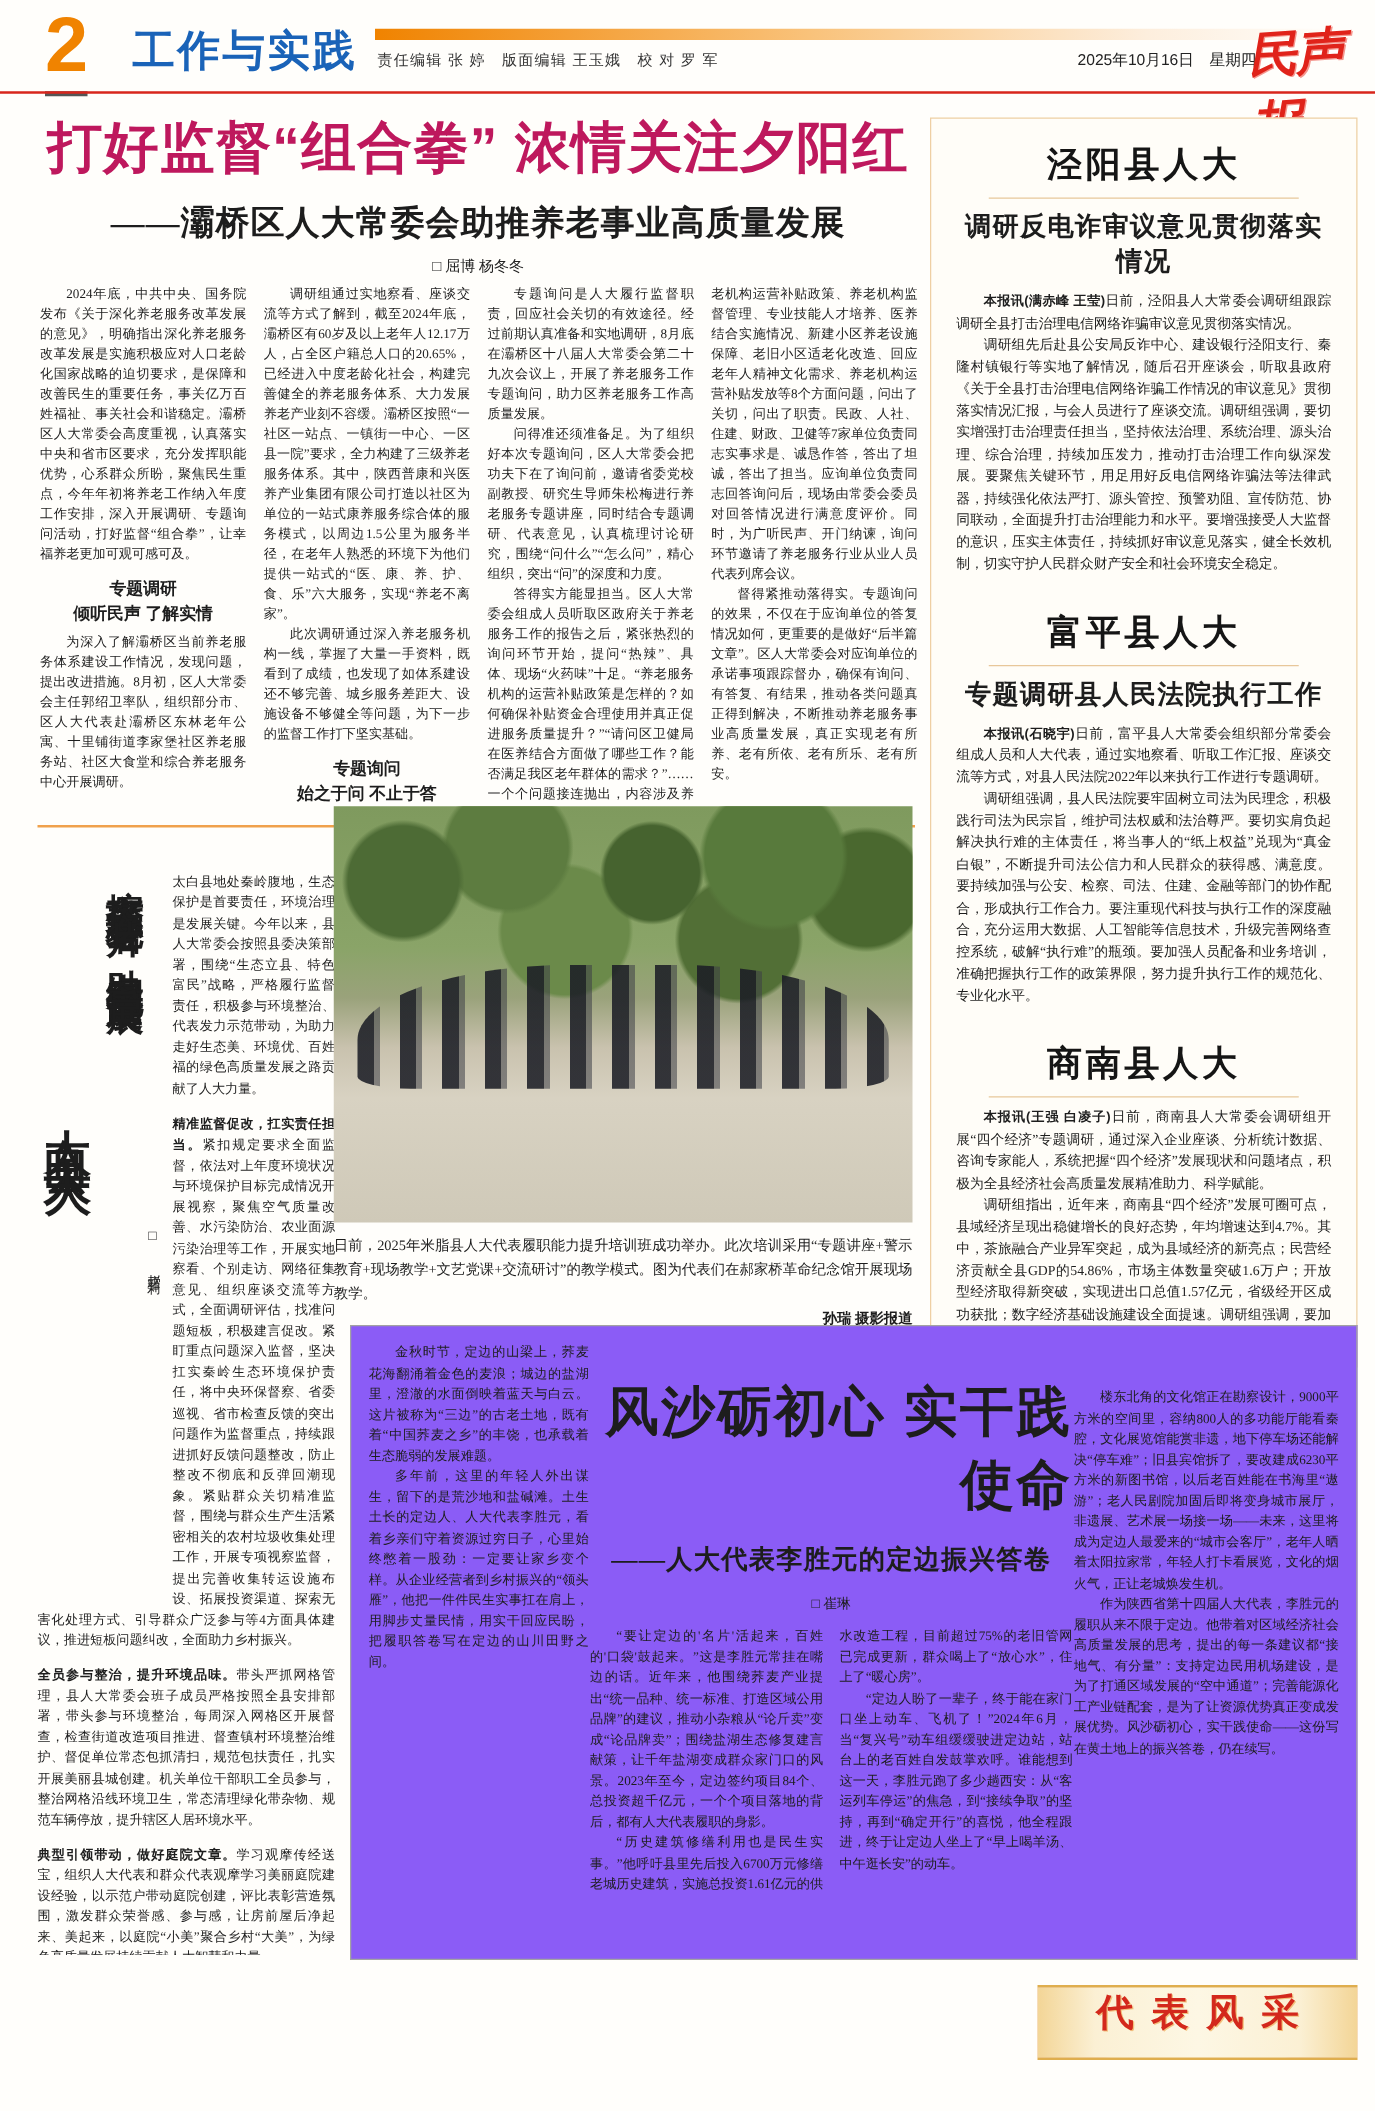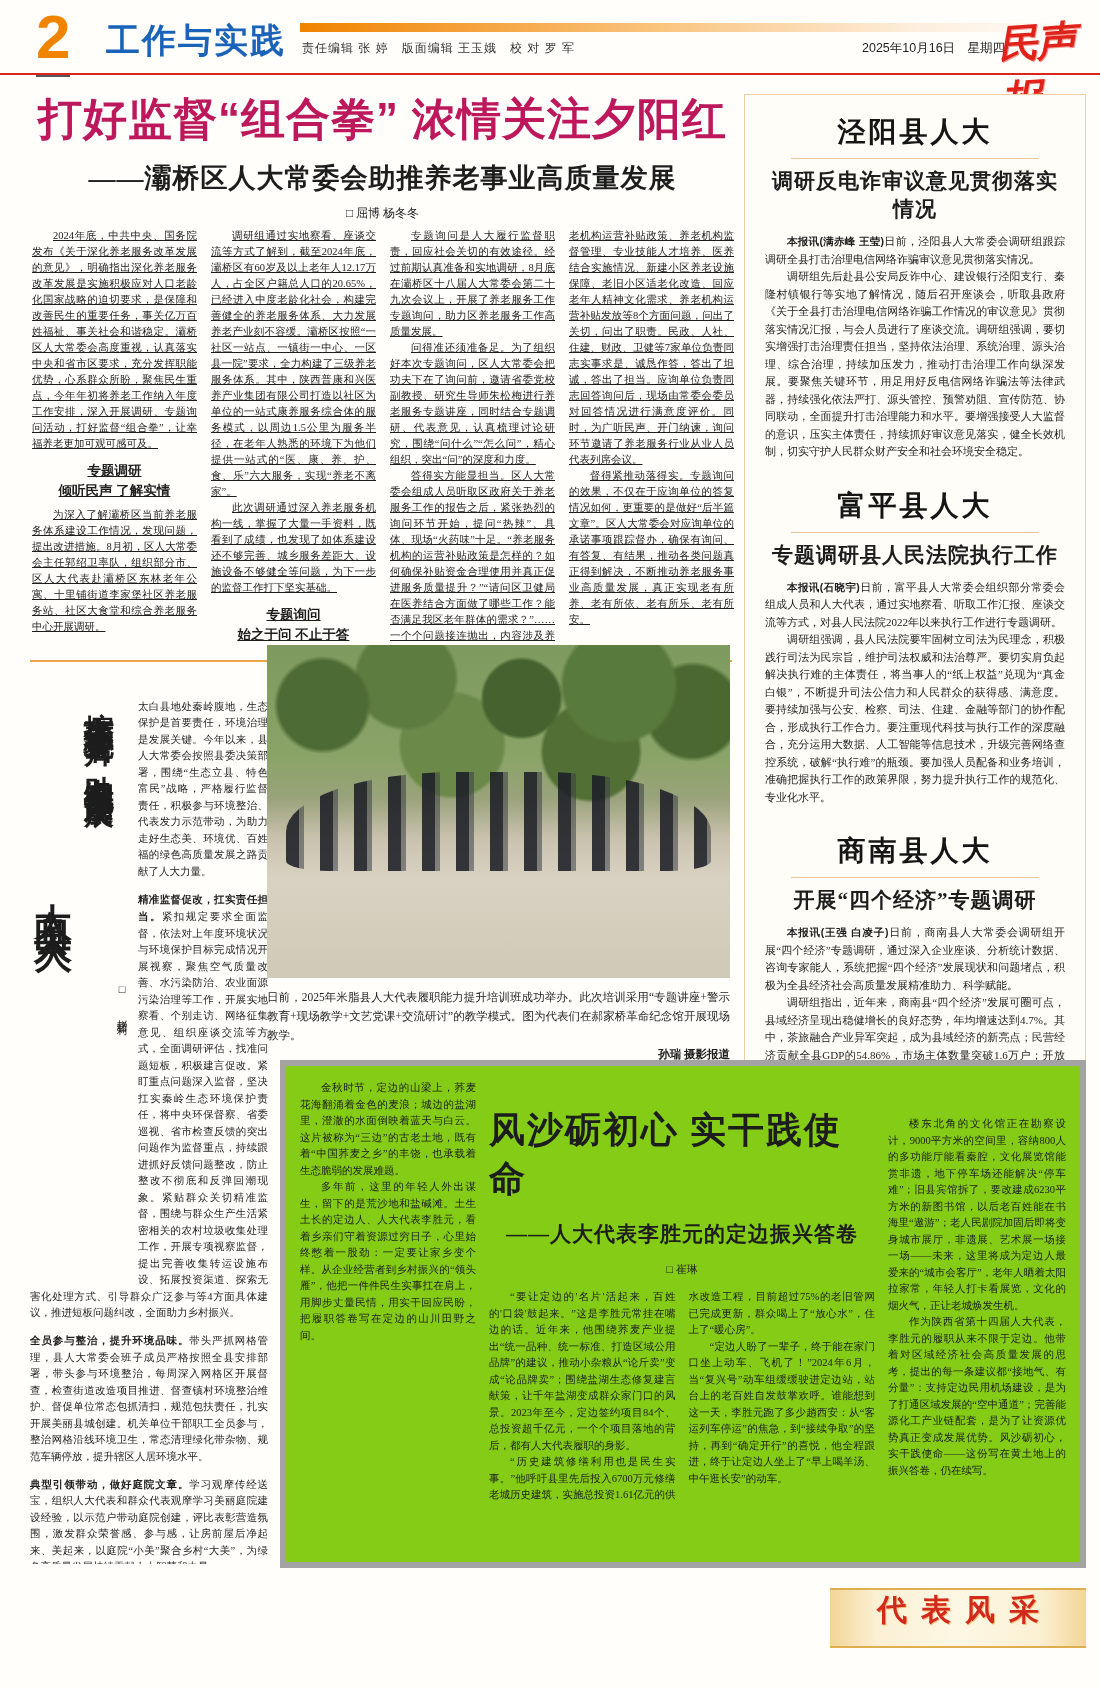--- a/index.html
+++ b/index.html
@@ -15,21 +15,21 @@
   .dateline{font-size:12.5px;color:#222;font-family:"Liberation Sans",sans-serif;}
   .masthead{font-size:40px;font-weight:900;color:#e0231a;font-style:italic;
             font-family:"Liberation Serif",serif;transform:rotate(-4deg);
             text-shadow:1px 1px 0 #f4978f;letter-spacing:-2px;}
   .redrule{height:2px;background:#d8261c;}
   
   .mainhead{font-family:"Liberation Sans",sans-serif;font-weight:900;font-size:44px;
             color:#be185d;text-align:center;letter-spacing:1px;line-height:1.15;}
   .mainsub{font-size:27px;font-weight:bold;text-align:center;letter-spacing:1px;}
   .byline{font-size:12px;text-align:center;color:#222;}
-  .cols4{column-count:4;column-gap:14px;font-size:10.5px;line-height:16px;text-align:justify;overflow:hidden;text-decoration:underline;}
+  .cols4{column-count:4;column-gap:14px;font-size:10.5px;line-height:16px;text-align:justify;overflow:hidden;}
   .cols4 p,.flowtext p,.sb-body p,.cols2 p{margin:0;text-indent:2em;}
   .sub-hd{font-family:"Liberation Sans",sans-serif;font-weight:bold;font-size:13.5px;
           text-align:center !important;text-indent:0 !important;margin:9px 0 7px 0 !important;
           line-height:1.45;break-inside:avoid;}
   
   .orangeline{height:2px;background:#f0a14c;}
   
   .sidebox{border:1px solid #eecfa4;background:#fffdf8;padding:18px 20px;box-sizing:border-box;}
   .sb-title{font-family:"Liberation Sans",sans-serif;font-weight:900;font-size:28px;
             text-align:center;color:#151515;letter-spacing:3px;}
@@ -61,24 +61,24 @@
       radial-gradient(circle at 92% 20%, #4a682f 0 9%, transparent 10%),
       radial-gradient(circle at 40% 30%, #6b8a4a 0 14%, transparent 15%),
       radial-gradient(circle at 70% 32%, #526f36 0 12%, transparent 13%),
       linear-gradient(180deg,#7f9a5e 0%,#8aa468 34%,#9aa27b 46%,#c9c2ae 58%,#d8d2c2 70%,#cfc9b8 100%);}
   .crowd{position:absolute;left:4%;top:38%;width:92%;height:30%;
       background:repeating-linear-gradient(90deg, rgba(28,30,38,.88) 0 13px, rgba(60,62,70,.55) 13px 18px, transparent 18px 34px);
       border-radius:40% 40% 10% 10%/60% 60% 10% 10%;filter:blur(.4px);}
   .caption{font-size:11.5px;line-height:19px;text-align:justify;}
   .credit{text-align:right;font-weight:bold;font-size:11.5px;margin-top:2px;}
   
-  .fsbox{border:6px solid #a3a3a3;background:#84cc16;padding:14px;box-sizing:border-box;display:flex;gap:13px;}
+  .fsbox{border:1px solid #a3a3a3;background:#8b5cf6;padding:14px;box-sizing:border-box;display:flex;gap:1px;}
   .fscol{font-size:10.5px;line-height:16.5px;text-align:justify;overflow:hidden;}
   .fscol p{margin:0;text-indent:2em;}
-  .fshead{font-family:Liberation Serif, serif;font-weight:900;font-size:36px;text-align:left;
+  .fshead{font-family:Liberation Sans, sans-serif;font-weight:900;font-size:43px;text-align:right;
           letter-spacing:2px;margin-top:26px;}
   .fssub{font-size:21px;font-weight:bold;text-align:center;margin-top:16px;letter-spacing:1px;}
   .fsby{font-size:11px;text-align:center;margin:14px 0 12px 0;}
   .cols2{column-count:2;column-gap:13px;font-size:10.5px;line-height:16.5px;text-align:justify;overflow:hidden;}
   
   .dbbanner{background:linear-gradient(90deg,#f3d596,#fbf0d4 18%,#fdf7e4 50%,#fbf0d4 82%,#f3d596),
             radial-gradient(circle at 8% 50%, rgba(211,40,28,.25) 0 18%, transparent 20%),
             radial-gradient(circle at 92% 50%, rgba(211,40,28,.25) 0 18%, transparent 20%);
             border-top:2px solid #dfae4e;border-bottom:2px solid #dfae4e;
             display:flex;align-items:flex-start;justify-content:center;}
@@ -156,21 +156,20 @@
       <div class="sb-line"></div>
       <div class="sb-sub">专题调研县人民法院执行工作</div>
       <div class="sb-body">
           <p><b class="lead">本报讯(石晓宇)</b>日前，富平县人大常委会组织部分常委会组成人员和人大代表，通过实地察看、听取工作汇报、座谈交流等方式，对县人民法院2022年以来执行工作进行专题调研。</p>
           <p>调研组强调，县人民法院要牢固树立司法为民理念，积极践行司法为民宗旨，维护司法权威和法治尊严。要切实肩负起解决执行难的主体责任，将当事人的“纸上权益”兑现为“真金白银”，不断提升司法公信力和人民群众的获得感、满意度。要持续加强与公安、检察、司法、住建、金融等部门的协作配合，形成执行工作合力。要注重现代科技与执行工作的深度融合，充分运用大数据、人工智能等信息技术，升级完善网络查控系统，破解“执行难”的瓶颈。要加强人员配备和业务培训，准确把握执行工作的政策界限，努力提升执行工作的规范化、专业化水平。</p>
         </div>
     </div>
     <div class="sb-sect">
       <div class="sb-title">商南县人大</div>
       <div class="sb-line"></div>
-      <div class="sb-sub">开展“四个经济”专题调研</div>
       <div class="sb-body">
           <p><b class="lead">本报讯(王强 白凌子)</b>日前，商南县人大常委会调研组开展“四个经济”专题调研，通过深入企业座谈、分析统计数据、咨询专家能人，系统把握“四个经济”发展现状和问题堵点，积极为全县经济社会高质量发展精准助力、科学赋能。</p>
           <p>调研组指出，近年来，商南县“四个经济”发展可圈可点，县域经济呈现出稳健增长的良好态势，年均增速达到4.7%。其中，茶旅融合产业异军突起，成为县域经济的新亮点；民营经济贡献全县GDP的54.86%，市场主体数量突破1.6万户；开放型经济取得新突破，实现进出口总值1.57亿元，省级经开区成功获批；数字经济基础设施建设全面提速。调研组强调，要加强联动协同，激活发展动能；做优对企服务，精准纾难解困；加快转型升级，实现数字赋能等。调研组表示，将持续跟踪监督建议的落实情况，以钉钉子精神推动各项建议落到实处，为推动商南经济高质量发展贡献人大力量。</p>
         </div>
     </div>
     <div class="badge-row">
       <div class="bl"></div>
       <div class="bchar">市</div>
       <div class="bs"></div>
       <div class="bchar">县</div>

